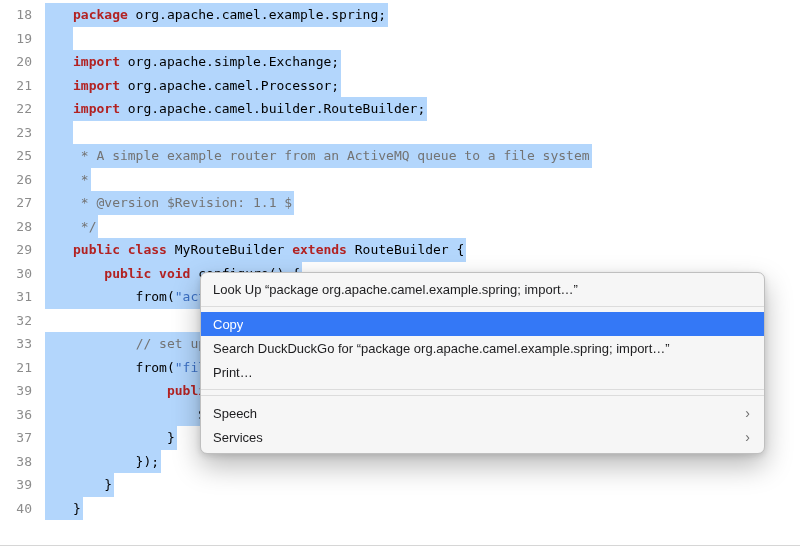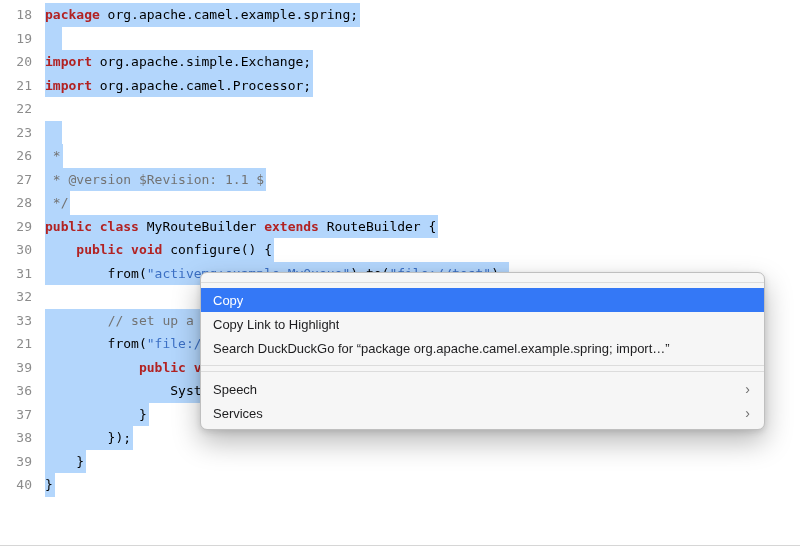--- a/index.html
+++ b/index.html
@@ -5,21 +5,21 @@
   * { margin:0; padding:0; box-sizing:border-box; }
   html, body { width:800px; height:556px; background:#ffffff; overflow:hidden; }
   .page {
     position:relative; width:800px; height:556px;
     font-family:"DejaVu Sans Mono", monospace; font-size:13px;
   }
   .code-area { position:absolute; top:3px; left:0; right:0; }
   .code-line { display:flex; height:23.5px; line-height:23.5px; white-space:pre; }
   .line-num { flex:0 0 32px; width:32px; text-align:right; color:var(--c-line_number); }
   .line-code { margin-left:13px; white-space:pre; }
-  .line-code.sel { background:var(--c-selection); padding-right:2px; }
+  .line-code.sel { background:var(--c-selection); padding-right:2px;padding-left:28px; }
   .line-code.sel-empty { width:17px; padding-right:0; }
   .tok-keyword { color:var(--c-keyword); font-weight:bold; }
   .tok-plain { color:var(--c-plain); }
   .tok-comment { color:var(--c-comment); }
   .tok-string { color:var(--c-string); }
   .bottom-divider { position:absolute; left:0; right:0; top:545px; height:1px; background:#d6d6d6; }
 
   .context-menu {
     position:absolute; left:200px; top:272px; width:565px;
     background:var(--c-menu_bg);
@@ -43,48 +43,52 @@
 </style>
 </head>
 <body>
 
 <div class="page">
   <div class="code-area">
       <div class="code-line"><span class="line-num">18</span><span class="line-code sel"><span class="tok-keyword">package</span><span class="tok-plain"> org.apache.camel.example.spring;</span></span></div>
       <div class="code-line"><span class="line-num">19</span><span class="line-code sel sel-empty"></span></div>
       <div class="code-line"><span class="line-num">20</span><span class="line-code sel"><span class="tok-keyword">import</span><span class="tok-plain"> org.apache.simple.Exchange;</span></span></div>
       <div class="code-line"><span class="line-num">21</span><span class="line-code sel"><span class="tok-keyword">import</span><span class="tok-plain"> org.apache.camel.Processor;</span></span></div>
-      <div class="code-line"><span class="line-num">22</span></div>
+      <div class="code-line"><span class="line-num">22</span><span class="line-code sel"><span class="tok-keyword">import</span><span class="tok-plain"> org.apache.camel.builder.RouteBuilder;</span></span></div>
       <div class="code-line"><span class="line-num">23</span><span class="line-code sel sel-empty"></span></div>
+      <div class="code-line"><span class="line-num">25</span><span class="line-code sel"><span class="tok-comment"> * A simple example router from an ActiveMQ queue to a file system</span></span></div>
       <div class="code-line"><span class="line-num">26</span><span class="line-code sel"><span class="tok-comment"> *</span></span></div>
       <div class="code-line"><span class="line-num">27</span><span class="line-code sel"><span class="tok-comment"> * @version $Revision: 1.1 $</span></span></div>
       <div class="code-line"><span class="line-num">28</span><span class="line-code sel"><span class="tok-comment"> */</span></span></div>
       <div class="code-line"><span class="line-num">29</span><span class="line-code sel"><span class="tok-keyword">public class</span><span class="tok-plain"> MyRouteBuilder </span><span class="tok-keyword">extends</span><span class="tok-plain"> RouteBuilder {</span></span></div>
       <div class="code-line"><span class="line-num">30</span><span class="line-code sel"><span class="tok-plain">    </span><span class="tok-keyword">public void</span><span class="tok-plain"> configure() {</span></span></div>
       <div class="code-line"><span class="line-num">31</span><span class="line-code sel"><span class="tok-plain">        from(</span><span class="tok-string">"activemq:example.MyQueue"</span><span class="tok-plain">).to(</span><span class="tok-string">"file://test"</span><span class="tok-plain">);</span></span></div>
       <div class="code-line"><span class="line-num">32</span><span class="line-code"></span></div>
       <div class="code-line"><span class="line-num">33</span><span class="line-code sel"><span class="tok-plain">        </span><span class="tok-comment">// set up a listener on the file component</span></span></div>
       <div class="code-line"><span class="line-num">21</span><span class="line-code sel"><span class="tok-plain">        from(</span><span class="tok-string">"file://test"</span><span class="tok-plain">).process(new Processor() {</span></span></div>
       <div class="code-line"><span class="line-num">39</span><span class="line-code sel"><span class="tok-plain">            </span><span class="tok-keyword">public void</span><span class="tok-plain"> process(Exchange e) {</span></span></div>
       <div class="code-line"><span class="line-num">36</span><span class="line-code sel"><span class="tok-plain">                System.out.println(</span><span class="tok-string">"Received exchange: "</span><span class="tok-plain"> + e.getIn());</span></span></div>
       <div class="code-line"><span class="line-num">37</span><span class="line-code sel"><span class="tok-plain">            }</span></span></div>
       <div class="code-line"><span class="line-num">38</span><span class="line-code sel"><span class="tok-plain">        });</span></span></div>
       <div class="code-line"><span class="line-num">39</span><span class="line-code sel"><span class="tok-plain">    }</span></span></div>
       <div class="code-line"><span class="line-num">40</span><span class="line-code sel"><span class="tok-plain">}</span></span></div>
     </div>
   <div class="context-menu">
+      <div class="menu-item">
+        <span class="menu-label">Look Up “package org.apache.camel.example.spring; import…”</span>
+      </div>
       <div class="menu-sep"></div>
       <div class="menu-item hl">
         <span class="menu-label">Copy</span>
       </div>
       <div class="menu-item">
-        <span class="menu-label">Copy Link to Highlight</span>
+        <span class="menu-label">Search DuckDuckGo for “package org.apache.camel.example.spring; import…”</span>
       </div>
       <div class="menu-item">
-        <span class="menu-label">Search DuckDuckGo for “package org.apache.camel.example.spring; import…”</span>
+        <span class="menu-label">Print…</span>
       </div>
       <div class="menu-sep"></div>
       <div class="menu-sep"></div>
       <div class="menu-item">
         <span class="menu-label">Speech</span>
         <span class="chev">›</span>
       </div>
       <div class="menu-item">
         <span class="menu-label">Services</span>
         <span class="chev">›</span>

